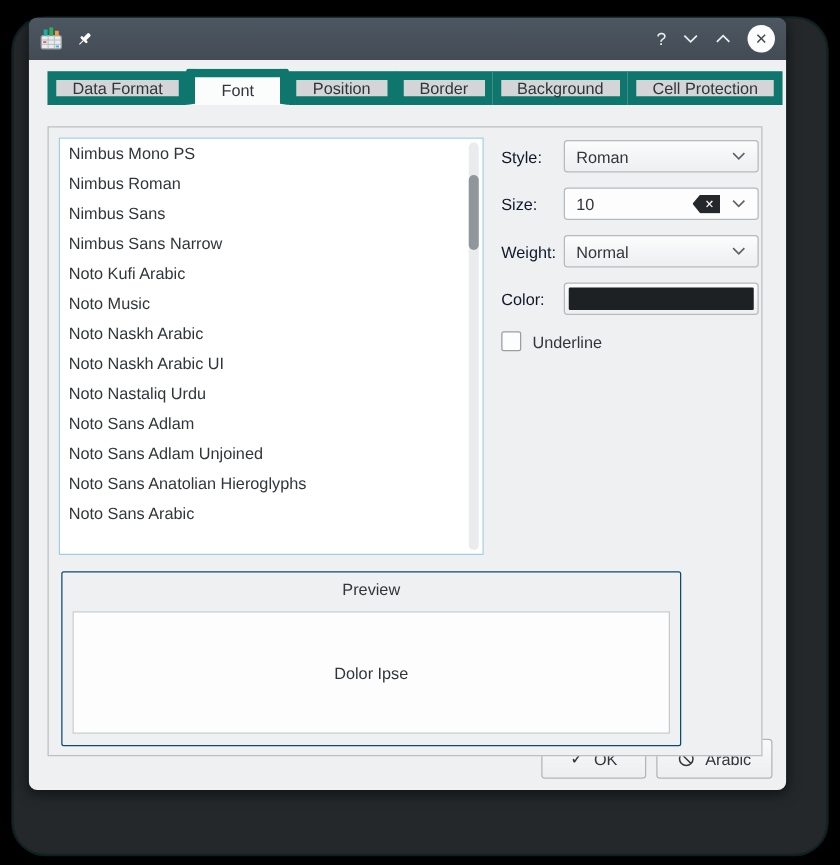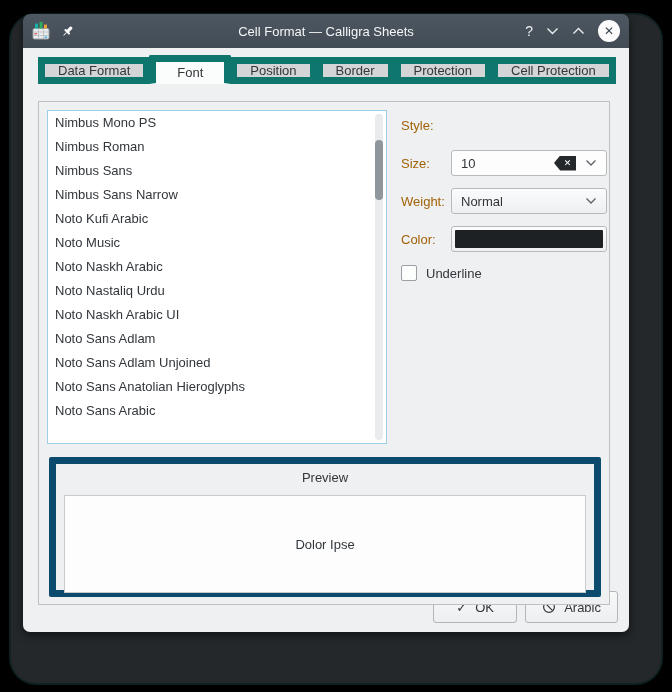--- a/index.html
+++ b/index.html
@@ -59,21 +59,21 @@
   .list-item { height:24px; line-height:24px; padding-left:7px; font-size:13px; color:#31363b; white-space:nowrap; }
   .list-item.selected { background:#c6e2f3; }
   .scroll-track {
     position:absolute; right:3px; top:3px; bottom:3px; width:8px;
     background:#eaebec; border-radius:4px;
   }
   .scroll-thumb { position:absolute; left:0; top:26px; width:8px; height:60px; background:#8f979c; border-radius:4px; }
 
   .rightcol { position:absolute; left:362px; top:10px; width:206px; }
   .field-row { display:flex; align-items:center; height:26px; margin-bottom:12px; }
-  .field-label { width:50px; font-size:13px; color:#a16207; flex:none; }
+  .field-label { width:50px; font-size:13px; color:#0f172a; flex:none; }
   .combo {
     flex:1; height:26px; box-sizing:border-box; border:1px solid #b6babd; border-radius:3px;
     background:linear-gradient(180deg,#fbfcfc,#edeff0);
     display:flex; align-items:center; padding:0 9px; font-size:13px; color:#31363b;
   }
   .combo .spacer { flex:1; }
   .combo.editable { background:#fdfdfd; }
   .size-input {
     border:none; outline:none; background:transparent;
     font:13px "Liberation Sans","DejaVu Sans",sans-serif; color:#31363b; width:58px; padding:0;
@@ -92,22 +92,22 @@
 
   .check-group { margin-top:12px; }
   .check-row { display:flex; align-items:center; height:18px; margin-bottom:10px; }
   .checkbox {
     width:16px; height:16px; box-sizing:border-box; border:1px solid #999fa3;
     border-radius:2px; background:#fcfdfd; margin-right:9px; flex:none;
   }
   .check-label { font-size:13px; color:#31363b; }
 
   .groupbox {
-    position:absolute; left:10px; top:355px; width:552px; height:140px;
-    box-sizing:border-box; border:7px solid #0c4a6e; border-radius:2px;
+    position:absolute; left:10px; top:355px; width:496px; height:140px;
+    box-sizing:border-box; border:1px solid #0c4a6e; border-radius:2px;
   }
   .groupbox-title { position:absolute; top:6px; left:0; right:0; text-align:center; font-size:13px; color:#31363b; }
   .preview-box {
     position:absolute; left:8px; right:8px; top:31px; height:96px;
     background:#fdfdfd; border:1px solid #c8cbcd;
     display:flex; align-items:center; justify-content:center; font-size:13px; color:#31363b;
   }
 
   .btn-row { position:absolute; right:11px; bottom:9px; display:flex; gap:8px; }
   .btn {
@@ -119,21 +119,20 @@
   .icon { display:inline-flex; align-items:center; justify-content:center; }
 </style>
 </head>
 <body>
 
 <div class="frame"></div>
 
 <div class="window">
 
   <div class="titlebar">
-    <div class="titlebar-title">Cell Format — Calligra Sheets</div>
     <div class="tb-left">
       <span class="icon">
         <svg width="20" height="20" viewBox="0 0 20 20">
           <rect x="2" y="7.5" width="16" height="10.5" rx="1.5" fill="#e9ebed" stroke="#9aa0a5" stroke-width="1"></rect>
           <path d="M2 11h16 M2 14.5h16 M7.5 7.5V18 M12.5 7.5V18" stroke="#b6bcc0" stroke-width="0.8"></path>
           <rect x="3.5" y="12" width="2.6" height="1.4" fill="#e05c5c"></rect>
           <rect x="13.6" y="15.5" width="2.6" height="1.4" fill="#3daee9"></rect>
           <rect x="4" y="2.6" width="3" height="4.9" fill="#17b2a5"></rect>
           <rect x="8.5" y="0.9" width="3" height="6.6" fill="#2faf60"></rect>
           <rect x="13" y="3.6" width="3" height="3.9" fill="#f0a03a"></rect>
@@ -167,51 +166,60 @@
     </div>
   </div>
 
   <div class="content">
 
     <div class="tabbar">
         <div class="tab">Data Format</div>
         <div class="tab active">Font</div>
         <div class="tab">Position</div>
         <div class="tab">Border</div>
-        <div class="tab">Protection</div>
+        <div class="tab">Background</div>
         <div class="tab">Cell Protection</div>
       </div>
 
     <div class="tabpanel">
 
       <div class="fontlist">
         <div>
             <div class="list-item">Nimbus Mono PS</div>
             <div class="list-item">Nimbus Roman</div>
             <div class="list-item">Nimbus Sans</div>
             <div class="list-item">Nimbus Sans Narrow</div>
             <div class="list-item">Noto Kufi Arabic</div>
             <div class="list-item">Noto Music</div>
             <div class="list-item">Noto Naskh Arabic</div>
+            <div class="list-item">Noto Naskh Arabic UI</div>
             <div class="list-item">Noto Nastaliq Urdu</div>
-            <div class="list-item">Noto Naskh Arabic UI</div>
             <div class="list-item">Noto Sans Adlam</div>
             <div class="list-item">Noto Sans Adlam Unjoined</div>
             <div class="list-item">Noto Sans Anatolian Hieroglyphs</div>
             <div class="list-item">Noto Sans Arabic</div>
           </div>
         <div class="scroll-track">
           <div class="scroll-thumb"></div>
         </div>
       </div>
 
       <div class="rightcol">
 
         <div class="field-row">
           <span class="field-label">Style:</span>
+          <div class="combo">
+            <span>Roman</span>
+            <span class="spacer"></span>
+            <span class="icon">
+              <svg width="12" height="8" viewBox="0 0 12 8">
+                  <polyline points="1.5,1.5 6,6 10.5,1.5" fill="none" stroke="#5c6267" stroke-width="1.3"></polyline>
+                </svg>
+            </span>
+          </div>
         </div>
 
         <div class="field-row">
           <span class="field-label">Size:</span>
           <div class="combo editable">
             <input class="size-input" value="10" style="">
             <span class="spacer"></span>
             <span class="clear-btn">
               <span>✕</span>
             </span>

